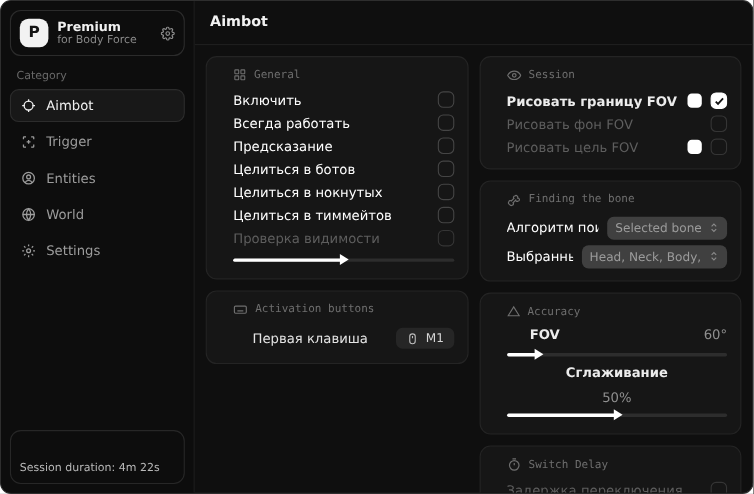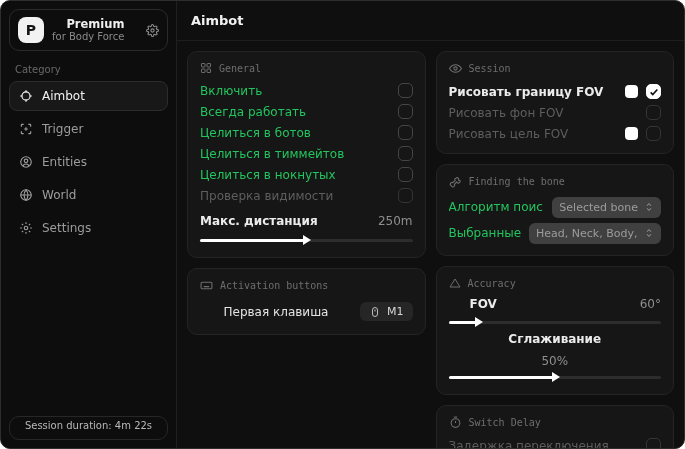--- a/index.html
+++ b/index.html
@@ -16,59 +16,59 @@
   .brand-card {
     border:1px solid #2b2b2b; border-radius:10px; padding:7px 8px;
     display:flex; align-items:center; gap:8px;
   }
   .brand-logo {
     width:26px; height:26px; border-radius:8px; background:#f2f2f2; color:#151515;
     font-weight:bold; font-size:14px; display:flex; align-items:center; justify-content:center;
     flex:0 0 26px;
   }
   .brand-text { display:flex; flex-direction:column; line-height:1.15; min-width:0; }
-  .brand-title { font-size:11.5px; font-weight:bold; color:#f0f0f0;text-align:right; }
+  .brand-title { font-size:11.5px; font-weight:bold; color:#f0f0f0; }
   .brand-sub { font-size:10px; color:#8a8a8a; }
   .brand-gear { margin-left:auto; color:#8d8d8d; display:flex; }
   .category-label { margin:13px 6px 6px 6px; font-size:10px; color:#686868; }
   .nav-item {
     display:flex; align-items:center; gap:9px; padding:7px 9px; margin-bottom:3px;
     border:1px solid transparent; border-radius:8px; color:#9c9c9c; font-size:12px;
     cursor:default;
   }
   .nav-item.active { background:#181818; border-color:#2c2c2c; color:#f0f0f0; }
   .nav-item .icn { display:flex; color:inherit; }
   .session-card {
-    margin-top:auto; border:1px solid #272727; border-radius:10px; padding:3px 8px 8px 8px;
-    font-size:10px; color:#b9b9b9;text-align:center;
+    margin-top:auto; border:1px solid #272727; border-radius:10px; padding:28px 8px 8px 8px;
+    font-size:10px; color:#b9b9b9;
   }
   
   .main { flex:1; display:flex; flex-direction:column; min-width:0; }
   .main-header {
     height:40px; flex:0 0 40px; border-bottom:1px solid #1e1e1e;
     display:flex; align-items:center; padding:0 14px;
     font-size:13px; font-weight:bold; color:#f2f2f2;
   }
   .main-body { flex:1; display:flex; gap:10px; padding:10px; overflow:hidden; }
   .col { flex:1; display:flex; flex-direction:column; gap:10px; min-width:0; }
   .card {
     background:#161616; border:1px solid #242424; border-radius:10px;
-    padding:10px 12px 9px 12px; flex:0 0 auto;
+    padding:10px 12px 9px 24px; flex:0 0 auto;
   }
   .card-title {
     display:flex; align-items:center; gap:7px;
     font-family:"DejaVu Sans Mono", monospace; font-size:10px; color:#6e6e6e;
     margin-bottom:6px;
   }
   .card-title .icn { display:flex; color:#6e6e6e; }
   .row {
     display:flex; align-items:center; justify-content:space-between;
     min-height:21px; gap:8px;
   }
-  .row .label { font-size:12px; color:#22c55e; white-space:nowrap; overflow:hidden; flex:1; }
+  .row .label { font-size:12px; color:#ffffff; white-space:nowrap; overflow:hidden; flex:1; }
   .row .label.bright { color:#ececec; font-weight:bold; }
   .row .label.muted { color:#5e5e5e; }
   .row .value { font-size:12px; color:#8f8f8f; white-space:nowrap; }
   .row .value.dim { color:#6d6d6d; }
   .right-controls { display:flex; align-items:center; gap:8px; }
   
   .checkbox {
     width:15px; height:15px; border-radius:5px; border:1.5px solid #454545;
     display:flex; align-items:center; justify-content:center; background:transparent;
   }
@@ -207,40 +207,40 @@
 
           <div class="row">
             <span class="label">Включить</span>
             <span class="checkbox"></span>
           </div>
           <div class="row">
             <span class="label">Всегда работать</span>
             <span class="checkbox"></span>
           </div>
           <div class="row">
+            <span class="label">Предсказание</span>
+            <span class="checkbox"></span>
+          </div>
+          <div class="row">
             <span class="label">Целиться в ботов</span>
             <span class="checkbox"></span>
           </div>
           <div class="row">
+            <span class="label">Целиться в нокнутых</span>
+            <span class="checkbox"></span>
+          </div>
+          <div class="row">
             <span class="label">Целиться в тиммейтов</span>
-            <span class="checkbox"></span>
-          </div>
-          <div class="row">
-            <span class="label">Целиться в нокнутых</span>
             <span class="checkbox"></span>
           </div>
           <div class="row">
             <span class="label muted">Проверка видимости</span>
             <span class="checkbox dim"></span>
           </div>
 
-          <div class="row" style="margin-top:4px;">
-            <span class="label bright">Макс. дистанция</span>
-            <span class="value">250m</span>
-          </div>
           <div class="slider">
             <div class="track"></div>
             <div class="fill" style="width: 50%;"></div>
             <div class="thumb" style="left: 50%;"></div>
           </div>
         </div>
 
         <div class="card">
           <div class="card-title">
             <span class="icn">

